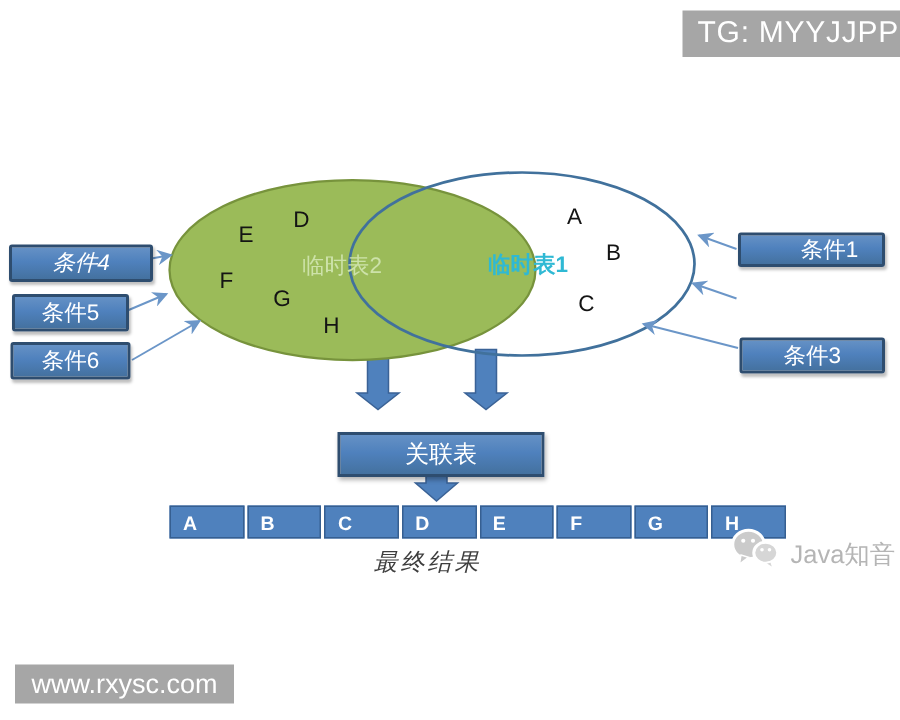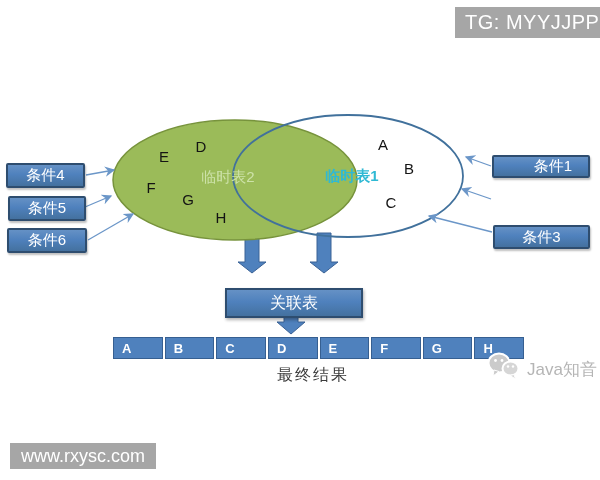--- a/index.html
+++ b/index.html
@@ -32,21 +32,21 @@
   .label-green{color:#cde2a9;}
   .label-cyan{color:#2fb9d4;font-weight:bold;}
   .result-row{
     left:113px;top:337px;width:411px;height:22px;display:flex;gap:2px;
   }
   .result-cell{
     flex:1;background:#4f81bd;border:1px solid #365f91;color:#ffffff;
     font-size:13px;font-weight:bold;display:flex;align-items:center;
     padding-left:8px;box-sizing:border-box;
   }
-  .result-caption{left:249px;top:365px;width:100px;text-align:right;font-size:16px;color:#3d3d3d;letter-spacing:2px;}
+  .result-caption{left:249px;top:365px;width:100px;text-align:left;font-size:16px;color:#3d3d3d;letter-spacing:2px;font-style:italic;}
   .jz-text{left:527px;top:358px;font-size:17px;color:#b5b5b5;}
 </style>
 </head>
 <body>
 
 <div class="canvas">
 
   <svg class="abs" style="left:0;top:0;" width="600" height="480" viewBox="0 0 600 480">
     <defs>
       <marker id="arrowhead" markerWidth="9" markerHeight="8" refX="7" refY="4" orient="auto">
@@ -66,21 +66,21 @@
     <line x1="85" y1="207" x2="111" y2="196" stroke="#6b96c8" stroke-width="1.3" marker-end="url(#arrowhead)"></line>
     <line x1="88" y1="240" x2="133" y2="214" stroke="#6b96c8" stroke-width="1.3" marker-end="url(#arrowhead)"></line>
 
     <line x1="491" y1="166" x2="466" y2="157" stroke="#6b96c8" stroke-width="1.3" marker-end="url(#arrowhead)"></line>
     <line x1="491" y1="199" x2="462" y2="189" stroke="#6b96c8" stroke-width="1.3" marker-end="url(#arrowhead)"></line>
     <line x1="492" y1="232" x2="429" y2="216" stroke="#6b96c8" stroke-width="1.3" marker-end="url(#arrowhead)"></line>
   </svg>
 
   <div class="abs wm-box wm-top">TG: MYYJJPP</div>
 
-  <div class="abs cond" style="left:6px;top:163px;width:79px;height:25px;">条件4</div>
+  <div class="abs cond" style="left:6px;top:163px;width:96px;height:25px;font-style:italic;">条件4</div>
   <div class="abs cond" style="left:8px;top:196px;width:78px;height:25px;">条件5</div>
   <div class="abs cond" style="left:7px;top:228px;width:80px;height:25px;">条件6</div>
 
   <div class="abs cond" style="left:492px;top:155px;width:98px;height:23px;padding-left:24px;">条件1</div>
   <div class="abs cond" style="left:493px;top:225px;width:97px;height:24px;">条件3</div>
 
   <div class="abs venn-label label-green" style="left:188px;top:168px;width:80px;">临时表2</div>
   <div class="abs venn-label label-cyan" style="left:314px;top:167px;width:76px;">临时表1</div>
 
   <div class="abs venn-letter" style="left:192px;top:138px;">D</div>

